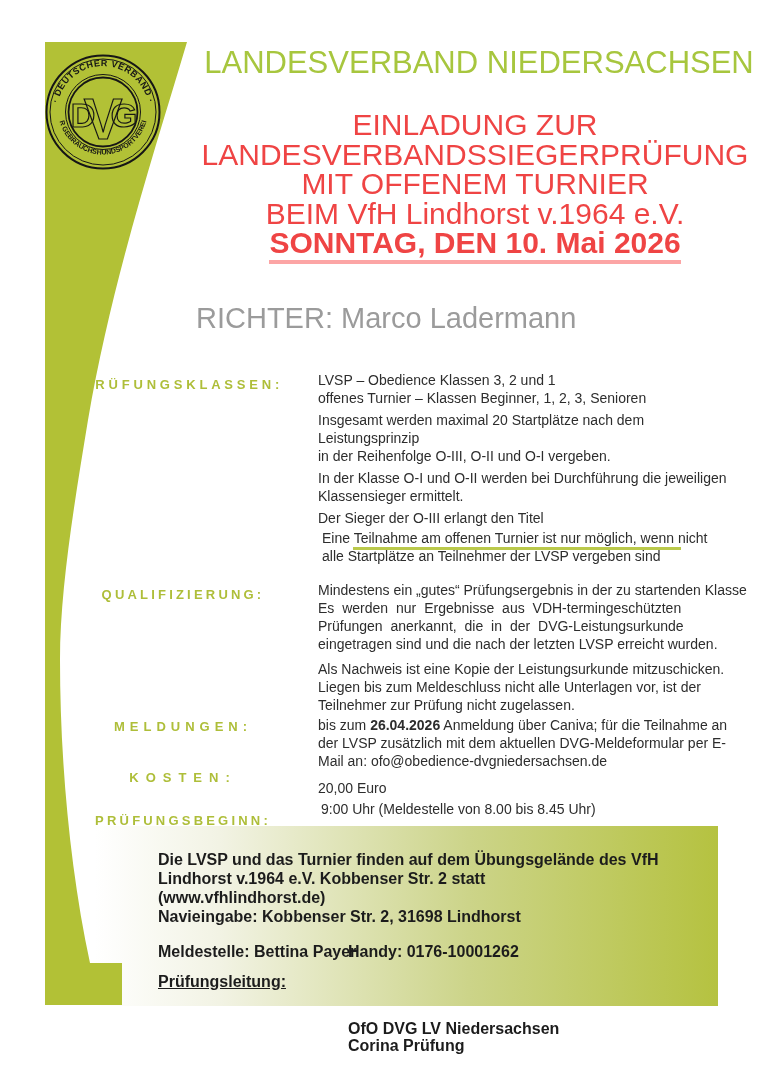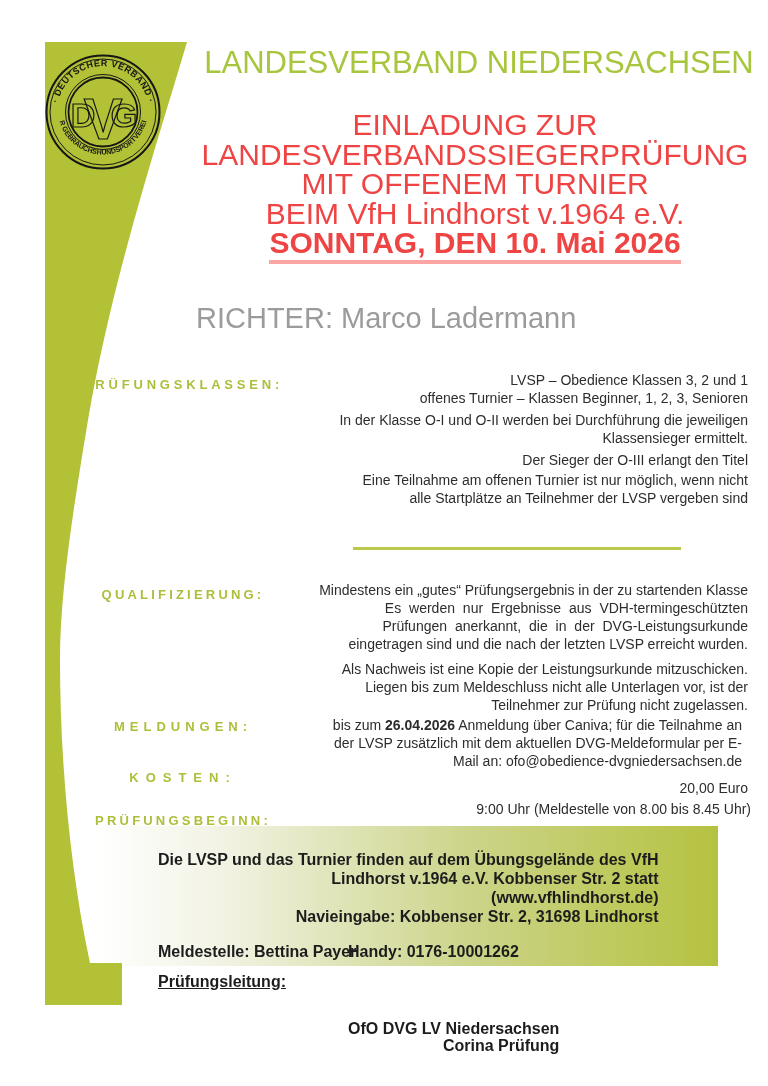--- a/index.html
+++ b/index.html
@@ -1,40 +1,40 @@
 <!DOCTYPE html>
 <html><head>
 <meta charset="utf-8">
 <style>
   html,body{margin:0;padding:0;}
   body{
     width:768px;height:1086px;background:#ffffff;position:relative;overflow:hidden;
     font-family:"Liberation Sans", sans-serif;color:#2d2d2d;
   }
-  .abs{position:absolute;text-align:right;}
+  .abs{position:absolute;}
   
   #green-title{left:190px;top:45px;width:578px;text-align:center;font-size:31px;color:#a7c63e;}
   
   #title-block{left:185px;top:110px;width:580px;text-align:center;font-size:30px;line-height:29.5px;color:#ef4444;}
   #title-block .date-line{font-weight:bold;}
   #title-block .date-line span{border-bottom:4px solid #fca5a5;padding-bottom:1px;}
   #richter{left:196px;top:302px;width:580px;text-align:left;font-size:29px;color:#9b9b9b;}
   
   .sec-label{left:58px;width:250px;text-align:center;font-size:13px;font-weight:bold;color:#aebe39;}
   
   .content{left:318px;width:430px;font-size:14px;line-height:18px;color:#2d2d2d;}
   .content .para{margin:0 0 4px 0;}
   .content .para.tight{margin:0 0 2px 0;}
   .content .indent{padding-left:4px;}
   .ws{word-spacing:4px;}
   .b{font-weight:bold;}
   #divider{left:353px;top:547px;width:328px;height:3px;background:#bac94b;}
   
   #venue-panel{
-    left:95px;top:826px;width:623px;height:140px;z-index:1;
+    left:95px;top:826px;width:623px;height:180px;z-index:1;
     background:linear-gradient(90deg,#ffffff 0%,#f2f3e4 20%,#ccd489 60%,#b5c240 100%);
   }
   .panel-text{position:absolute;font-weight:bold;font-size:16px;line-height:19px;color:#1c1c1c;white-space:nowrap;}
   
   #swoosh-svg{position:absolute;left:0;top:0;z-index:5;pointer-events:none;}
   .ring-text{font-family:"Liberation Sans",sans-serif;font-weight:bold;fill:#161616;}
   .mono-letter{font-family:"Liberation Sans",sans-serif;font-weight:bold;fill:none;stroke:#161616;stroke-width:1.2;}
 </style>
 </head>
 <body>
@@ -70,20 +70,24 @@
 <div class="abs sec-label" style="top:377px;letter-spacing:3.8px;">PRÜFUNGSKLASSEN:</div>
 <div class="abs sec-label" style="top:587px;letter-spacing:3.2px;">QUALIFIZIERUNG:</div>
 <div class="abs sec-label" style="top:719px;letter-spacing:5px;">MELDUNGEN:</div>
 <div class="abs sec-label" style="top:770px;letter-spacing:7px;">KOSTEN:</div>
 <div class="abs sec-label" style="top:813px;letter-spacing:3.2px;">PRÜFUNGSBEGINN:</div>
 
 <div class="abs content" style="top:371px;">
   <div class="para">
     <div>LVSP – Obedience Klassen 3, 2 und 1</div>
     <div>offenes Turnier – Klassen Beginner, 1, 2, 3, Senioren</div>
+  </div>
+  <div class="para">
+    <div>Insgesamt werden maximal 20 Startplätze nach dem Leistungsprinzip</div>
+    <div>in der Reihenfolge O-III, O-II und O-I vergeben.</div>
   </div>
   <div class="para">
     <div>In der Klasse O-I und O-II werden bei Durchführung die jeweiligen</div>
     <div>Klassensieger ermittelt.</div>
   </div>
   <div class="para tight">
     <div>Der Sieger der O-III erlangt den Titel</div>
   </div>
   <div class="para">
     <div class="indent">Eine Teilnahme am offenen Turnier ist nur möglich, wenn nicht</div>

